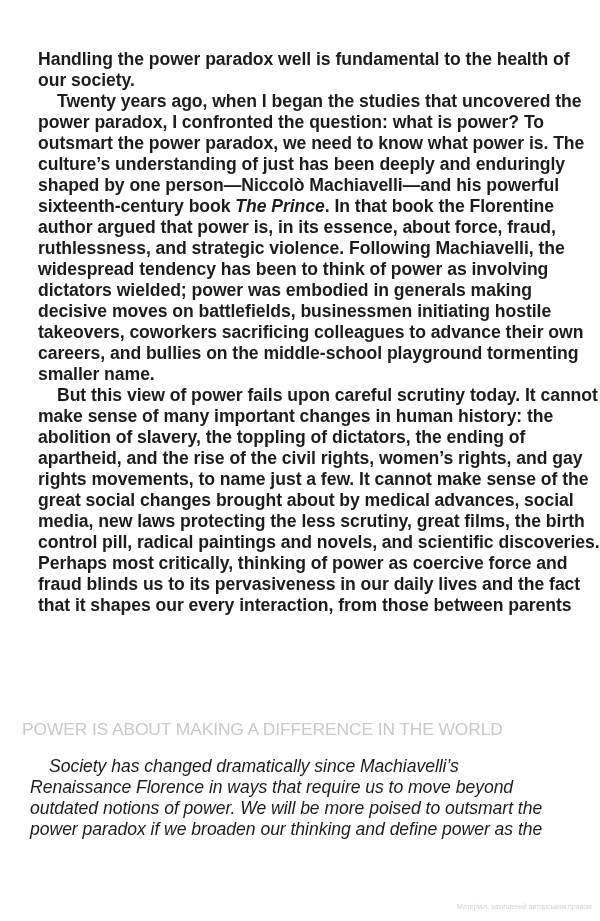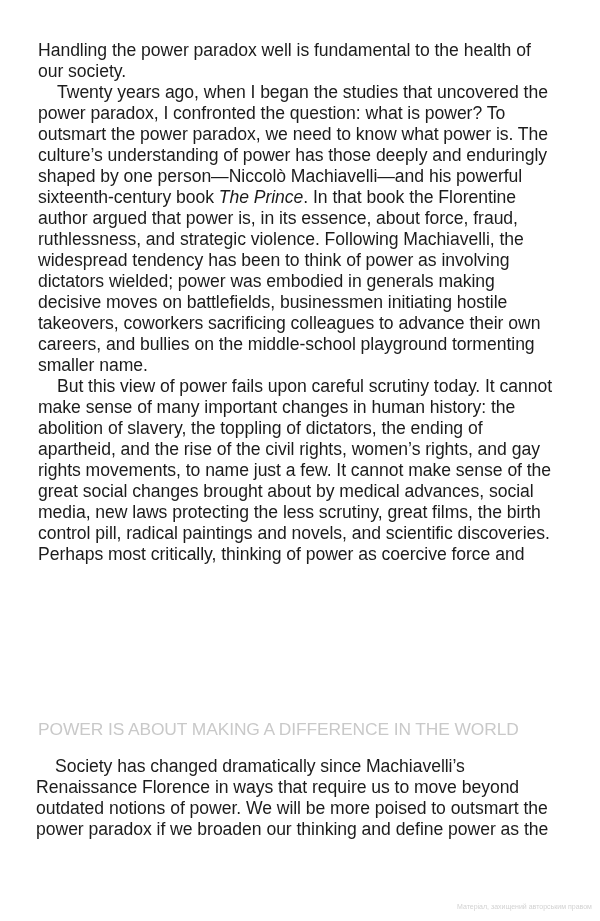--- a/index.html
+++ b/index.html
@@ -11,22 +11,23 @@
       width: 600px;
       height: 921px;
       position: relative;
       overflow: hidden;
       font-family: "Liberation Sans", sans-serif;
       color: #1c1c1c;
     }
     .page {
       position: absolute;
       left: 38px;
-      top: 40px;
+      top: 49px;
       width: 530px;
+      font-weight: bold;
     }
     .para {
       margin: 0;
       font-size: 17.6px;
       line-height: 21px;
       letter-spacing: -0.05px;
       word-spacing: 0px;
       white-space: normal;
     }
     .line {
@@ -34,35 +35,36 @@
       white-space: nowrap;
     }
     .line.first-indent {
       padding-left: 19px;
     }
     em {
       font-style: italic;
     }
     .section-heading {
       position: absolute;
-      left: 38px;
+      left: 22px;
       top: 719px;
       margin: 0;
       font-size: 17.4px;
       line-height: 21px;
       font-weight: normal;
       color: #c9c9c9;
       letter-spacing: -0.1px;
       white-space: nowrap;
     }
     .page2 {
       position: absolute;
-      left: 36px;
+      left: 30px;
       top: 756px;
       width: 530px;
+      font-style: italic;
     }
     .watermark {
       position: absolute;
       left: 457px;
       top: 902px;
       font-size: 7px;
       line-height: 9px;
       color: #d2d2d2;
       white-space: nowrap;
     }
@@ -72,21 +74,21 @@
 
 <div class="page">
   <p class="para">
     <span class="line">Handling the power paradox well is fundamental to the health of</span>
     <span class="line">our society.</span>
   </p>
   <p class="para">
     <span class="line first-indent">Twenty years ago, when I began the studies that uncovered the</span>
     <span class="line">power paradox, I confronted the question: what is power? To</span>
     <span class="line">outsmart the power paradox, we need to know what power is. The</span>
-    <span class="line">culture’s understanding of power has those deeply and enduringly</span>
+    <span class="line">culture’s understanding of just has been deeply and enduringly</span>
     <span class="line">shaped by one person—Niccolò Machiavelli—and his powerful</span>
     <span class="line"><span>sixteenth-century book </span><em>The Prince</em><span>. In that book the Florentine</span></span>
     <span class="line">author argued that power is, in its essence, about force, fraud,</span>
     <span class="line">ruthlessness, and strategic violence. Following Machiavelli, the</span>
     <span class="line">widespread tendency has been to think of power as involving</span>
     <span class="line">dictators wielded; power was embodied in generals making</span>
     <span class="line">decisive moves on battlefields, businessmen initiating hostile</span>
     <span class="line">takeovers, coworkers sacrificing colleagues to advance their own</span>
     <span class="line">careers, and bullies on the middle-school playground tormenting</span>
     <span class="line">smaller name.</span>
@@ -94,20 +96,22 @@
   <p class="para">
     <span class="line first-indent">But this view of power fails upon careful scrutiny today. It cannot</span>
     <span class="line">make sense of many important changes in human history: the</span>
     <span class="line">abolition of slavery, the toppling of dictators, the ending of</span>
     <span class="line">apartheid, and the rise of the civil rights, women’s rights, and gay</span>
     <span class="line">rights movements, to name just a few. It cannot make sense of the</span>
     <span class="line">great social changes brought about by medical advances, social</span>
     <span class="line">media, new laws protecting the less scrutiny, great films, the birth</span>
     <span class="line">control pill, radical paintings and novels, and scientific discoveries.</span>
     <span class="line">Perhaps most critically, thinking of power as coercive force and</span>
+    <span class="line">fraud blinds us to its pervasiveness in our daily lives and the fact</span>
+    <span class="line">that it shapes our every interaction, from those between parents</span>
   </p>
 </div>
 
 <h2 class="section-heading">POWER IS ABOUT MAKING A DIFFERENCE IN THE WORLD</h2>
 
 <div class="page2">
   <p class="para">
     <span class="line first-indent">Society has changed dramatically since Machiavelli’s</span>
     <span class="line">Renaissance Florence in ways that require us to move beyond</span>
     <span class="line">outdated notions of power. We will be more poised to outsmart the</span>

